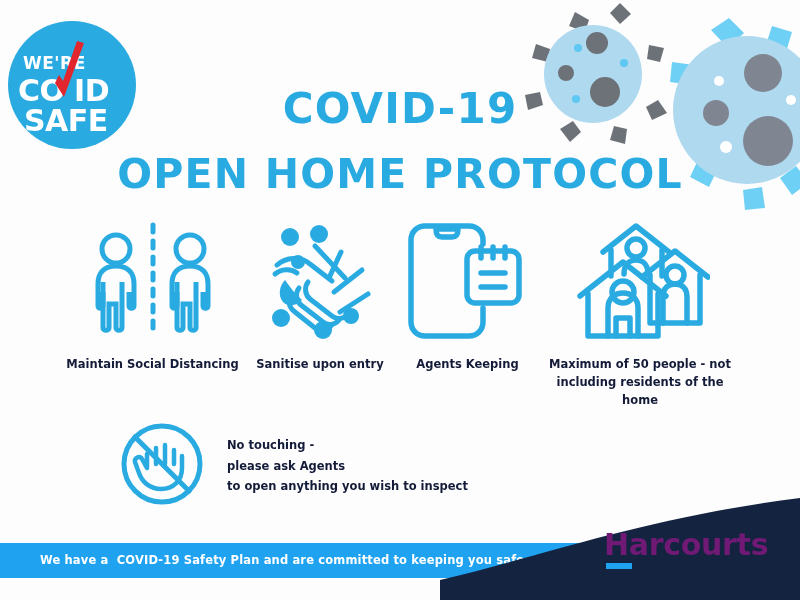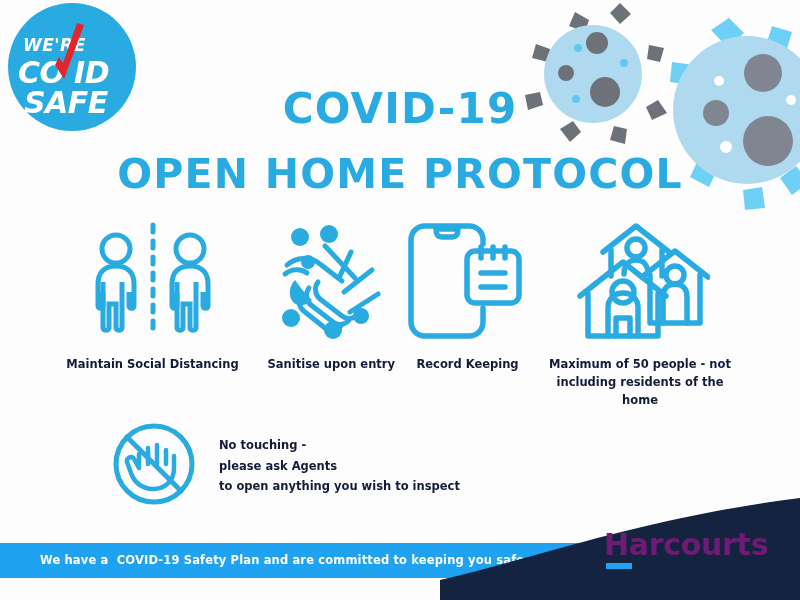--- a/index.html
+++ b/index.html
@@ -28,24 +28,23 @@
     right: 0;
     width: 300px;
     height: 230px;
     pointer-events: none;
   }
 
   
   .badge {
     position: absolute;
     left: 8px;
-    top: 3px;
+    top: 21px;
     width: 128px;
     height: 128px;
-    font-style: italic;
   }
 
   
   .title-block {
     position: absolute;
     left: 0;
     top: 88px;
     width: 800px;
     text-align: center;
   }
@@ -75,21 +74,21 @@
     width: 680px;
     display: flex;
     align-items: flex-start;
   }
   .icon-cell {
     display: flex;
     flex-direction: column;
     align-items: center;
   }
   .cell-1 { width: 185px; }
-  .cell-2 { width: 150px; align-items: flex-end; }
+  .cell-2 { width: 150px; }
   .cell-3 { width: 145px; }
   .cell-4 { width: 200px; }
 
   .icon-art {
     height: 118px;
     display: flex;
     align-items: center;
     justify-content: center;
   }
   .icon-label {
@@ -98,21 +97,21 @@
     font-weight: bold;
     color: #141B38;
     text-align: center;
     line-height: 1.55;
     font-family: "DejaVu Sans", sans-serif;
   }
 
   
   .no-touch-row {
     position: absolute;
-    left: 110px;
+    left: 118px;
     top: 420px;
     display: flex;
     align-items: center;
   }
   .no-touch-text {
     margin-left: 21px;
     font-size: 11.5px;
     font-weight: bold;
     color: #141B38;
     line-height: 1.78;
@@ -291,21 +290,21 @@
             <path d="M31,7 l22,0 c0,6 -2,8 -6,8 l-10,0 c-4,0 -6,-2 -6,-8 z"></path>
             <rect x="62" y="29" width="52" height="52" rx="8"></rect>
             <line x1="76" y1="25" x2="76" y2="36"></line>
             <line x1="88" y1="25" x2="88" y2="36"></line>
             <line x1="100" y1="25" x2="100" y2="36"></line>
             <line x1="76" y1="51" x2="100" y2="51"></line>
             <line x1="76" y1="65" x2="100" y2="65"></line>
           </g>
         </svg>
       </div>
-      <div class="icon-label">Record Keeping</div>
+      <div class="icon-label">Agents Keeping</div>
     </div>
 
     <div class="icon-cell cell-4">
       <div class="icon-art">
         <svg width="140" height="118" viewBox="0 0 140 118">
           <g fill="none" stroke="#29ABE2" stroke-width="5.5" stroke-linejoin="round" stroke-linecap="round">
 
             <path d="M33,30 l33,-26 l33,26"></path>
             <path d="M41,28 l0,26"></path>
             <path d="M92,28 l0,26"></path>

